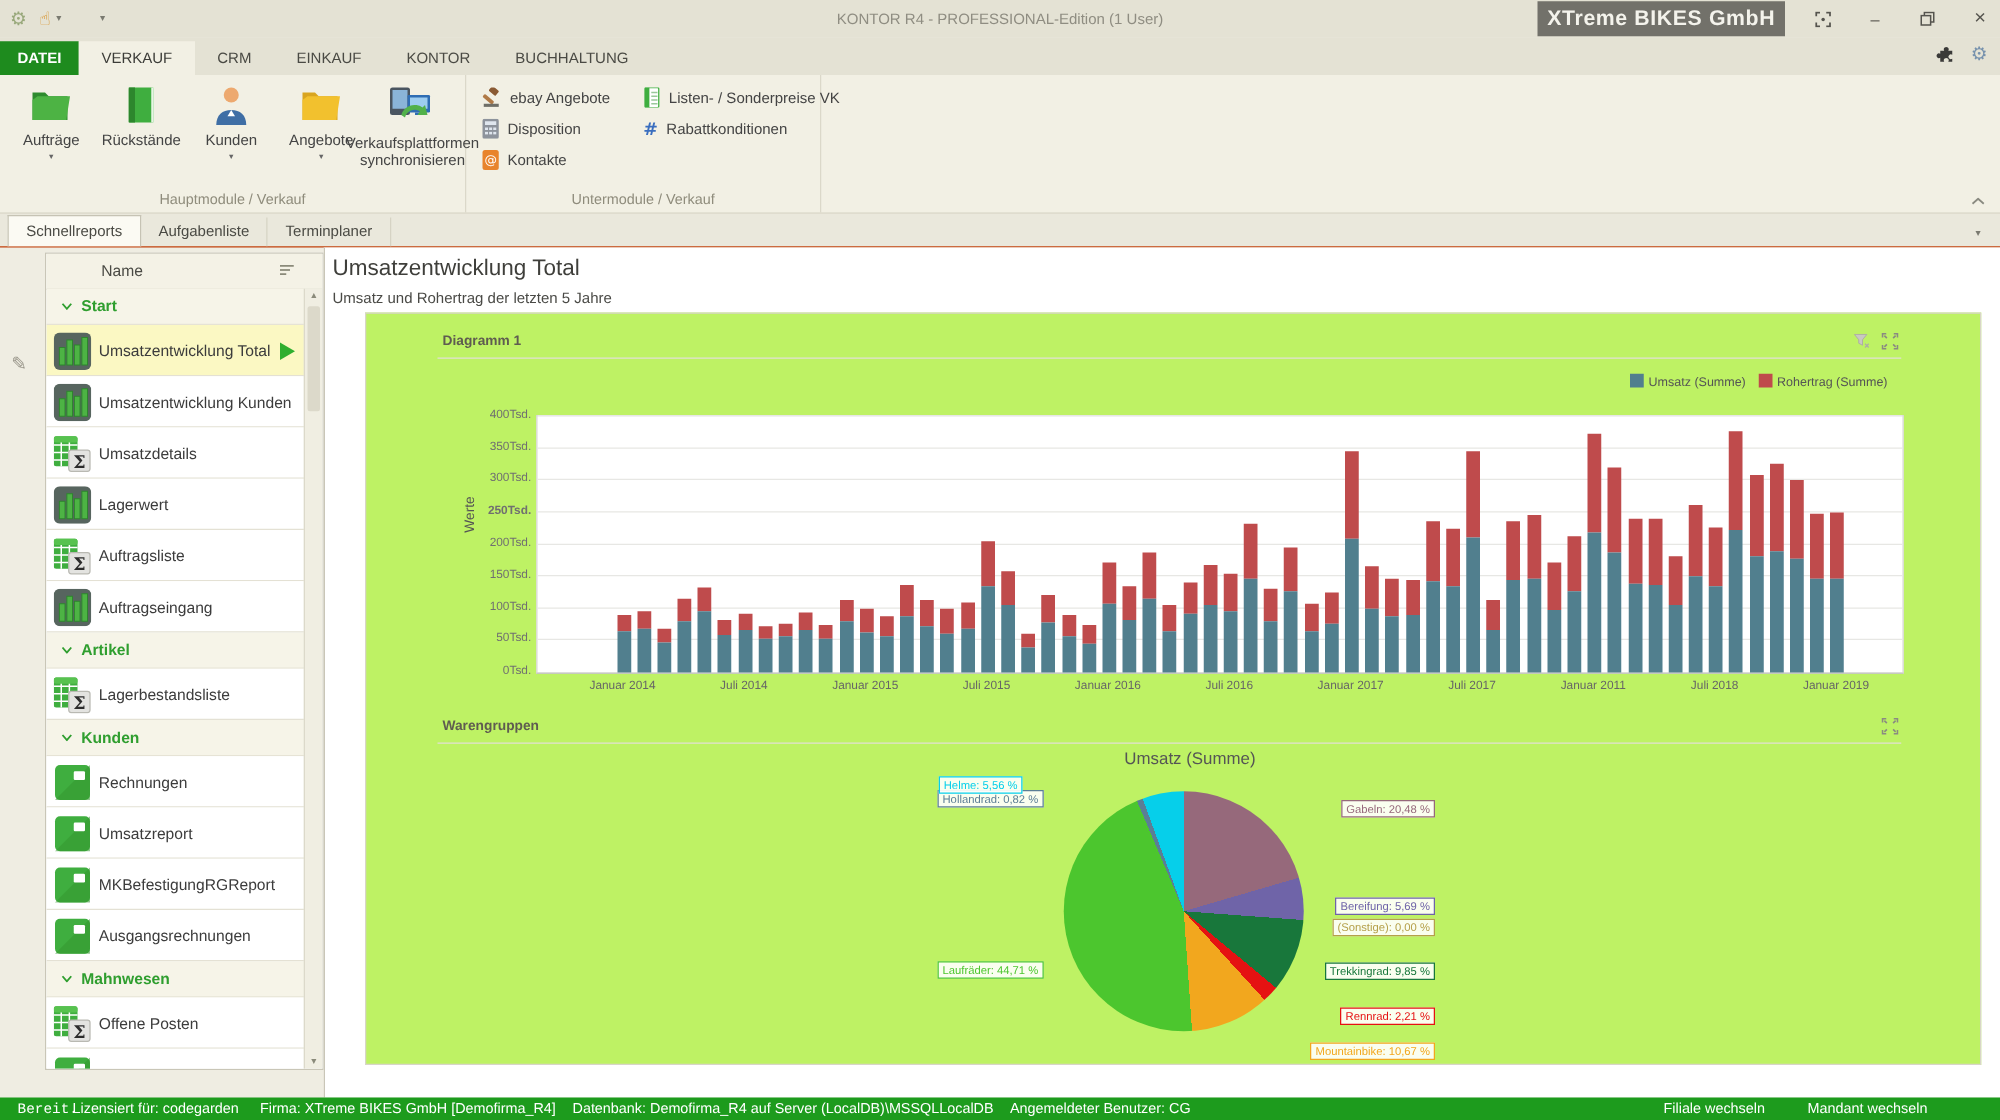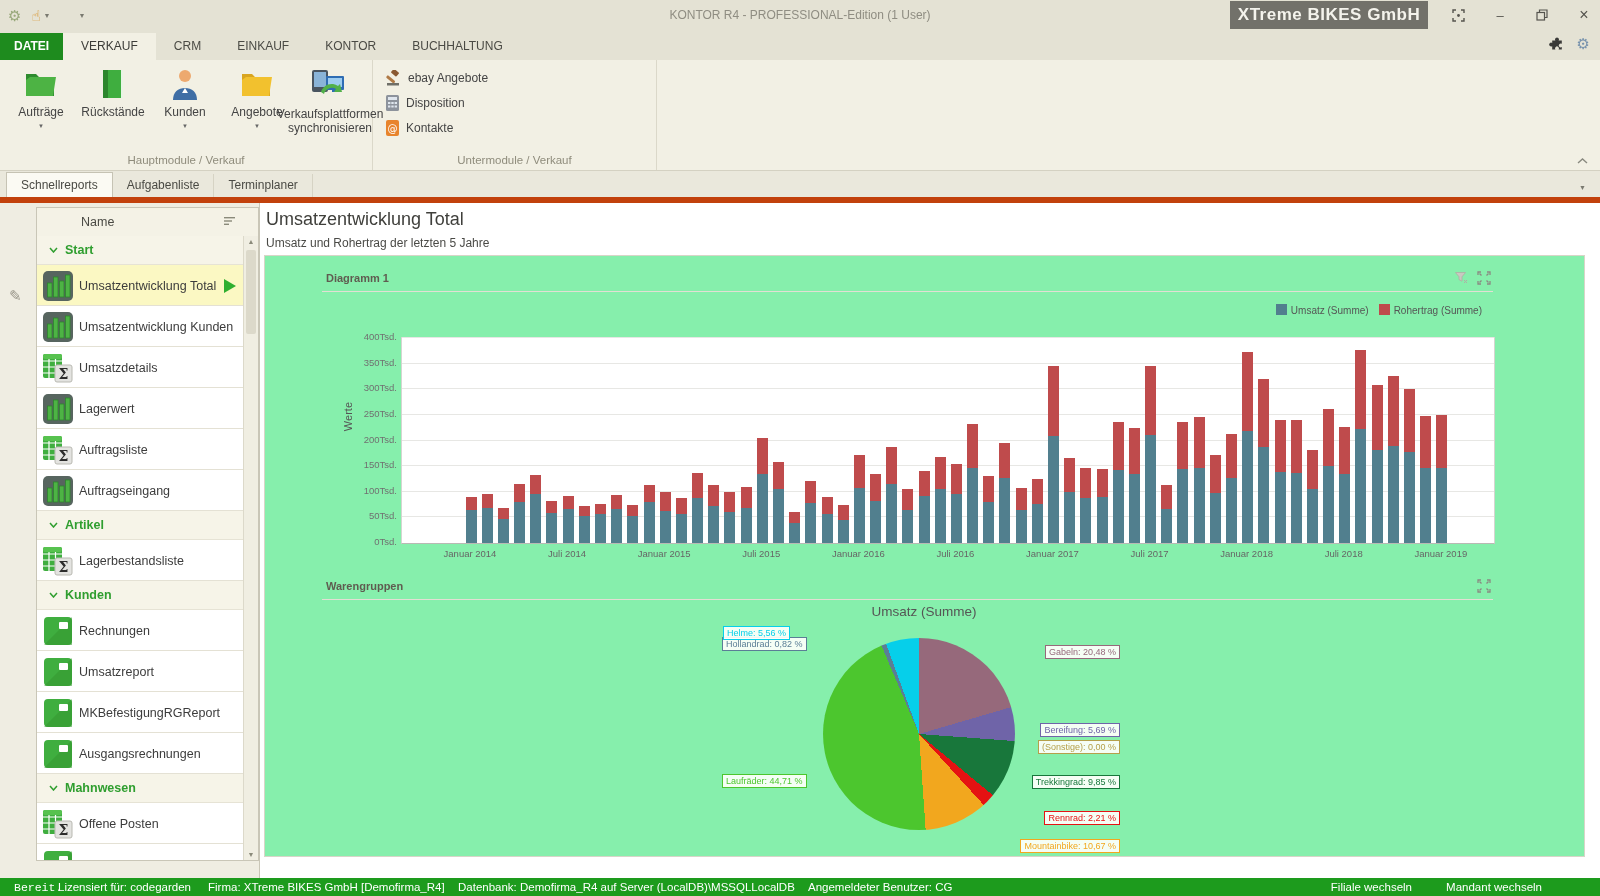--- a/index.html
+++ b/index.html
@@ -36,21 +36,21 @@
   .bigbtn{min-width:58px;max-width:116px;padding:2px 6px;display:flex;flex-direction:column;align-items:center;gap:2px;}
   .bigbtn .blabel{font-size:12px;color:#444;text-align:center;line-height:1.15;margin-top:4px;}
   .bigbtn .ddarrow{font-size:6px;color:#666;margin-top:1px;}
   .smallcols{display:flex;padding:10px 10px 0 12px;gap:26px;}
   .smallcol{display:flex;flex-direction:column;gap:9px;}
   .smallbtn{display:flex;align-items:center;gap:6px;}
   .smallbtn .blabel{font-size:12px;color:#444;white-space:nowrap;}
   .ribbon-collapse{position:absolute;right:12px;bottom:6px;color:#8a8a80;}
 
   
-  .doctabs{height:26px;background:#eae8dc;border-bottom:6px solid #c2410c;display:flex;align-items:center;position:relative;flex:0 0 auto;}
+  .doctabs{height:26px;background:#eae8dc;border-bottom:1px solid #c2410c;display:flex;align-items:center;position:relative;flex:0 0 auto;}
   .dtab{padding:4px 14px 5px 14px;font-size:12px;color:#4a4a44;border-right:1px solid #d6d3c4;}
   .dtab.active{background:#fbfaf3;border:1px solid #c6c3b4;border-bottom:none;margin-left:6px;padding:5px 14px;}
   .doctabs .dd{position:absolute;right:14px;bottom:6px;font-size:7px;color:#7a7a70;}
 
   
   .content{flex:1 1 auto;display:flex;background:#efede2;min-height:0;}
   .gutter{width:36px;flex:0 0 auto;position:relative;}
   .pencil{position:absolute;left:9px;top:84px;font-size:15px;color:#9a978b;}
   .sidebar{width:221px;flex:0 0 auto;margin-top:4px;height:652px;background:#fff;
     border:1px solid #c9c6b7;position:relative;overflow:hidden;}
@@ -68,21 +68,21 @@
   .sb-item.selected{background:#fbf8c3;}
   .sb-item .iconcell{width:42px;display:flex;justify-content:center;flex:0 0 auto;}
   .sb-item .ilabel{font-size:12.5px;color:#3c3c3c;}
   .sb-item .play{position:absolute;right:8px;top:50%;margin-top:-7px;width:0;height:0;
     border-left:12px solid #2faf2f;border-top:7px solid transparent;border-bottom:7px solid transparent;}
 
   
   .main{flex:1 1 auto;background:#fff;border-left:1px solid #c9c6b7;position:relative;min-width:0;}
   .main-title{position:absolute;left:6px;top:6px;font-size:18px;color:#3f3f3b;}
   .main-sub{position:absolute;left:6px;top:33px;font-size:12px;color:#4a4a46;}
-  .charts-box{position:absolute;left:4px;right:15px;top:52px;height:600px;background:#86efac;
+  .charts-box{position:absolute;left:32px;right:15px;top:52px;height:600px;background:#bef264;
     border:1px solid #d8d5c8;overflow:hidden;}
   .panel{position:absolute;left:57px;width:1171px;}
   .p1{top:9px;height:300px;}
   .p2{top:317px;height:282px;}
   .panel-header{height:26px;border-bottom:1px solid #e2dfd4;position:relative;display:flex;align-items:center;}
   .panel-header .ptitle{font-size:11px;font-weight:bold;color:#5f5c50;margin-left:4px;}
   .phicons{position:absolute;right:2px;top:6px;display:flex;gap:9px;align-items:center;}
 
   .barchart{position:relative;height:272px;}
   .legend{position:absolute;right:11px;top:12px;display:flex;gap:10px;align-items:center;font-size:10px;color:#555;}
@@ -258,20 +258,42 @@
               <div class="smallbtn">
                 <div>
                   <svg width="15" height="16" viewBox="0 0 15 16">
                     <rect x="1" y="0" width="13" height="16" rx="2" fill="#e8842c"></rect>
                     <text x="7.5" y="11.5" font-size="10" font-family="DejaVu Sans" fill="#fff" text-anchor="middle">@</text>
                   </svg>
                 </div>
                 <div class="blabel">Kontakte</div>
               </div>
             </div>
+            <div class="smallcol">
+              <div class="smallbtn">
+                <div>
+                  <svg width="15" height="16" viewBox="0 0 15 16">
+                    <rect x="2" y="0" width="11" height="16" rx="1" fill="#fff" stroke="#3fae3f"></rect>
+                    <rect x="2" y="0" width="3.5" height="16" fill="#3fae3f"></rect>
+                    <g stroke="#9ac89a" stroke-width="1.2">
+                      <path d="M7 4h5M7 7h5M7 10h5M7 13h5"></path>
+                    </g>
+                  </svg>
+                </div>
+                <div class="blabel">Listen- / Sonderpreise VK</div>
+              </div>
+              <div class="smallbtn">
+                <div>
+                  <svg width="13" height="16" viewBox="0 0 13 16">
+                    <text x="6.5" y="13" font-size="14" font-weight="bold" font-family="DejaVu Sans" fill="#3a6ebf" text-anchor="middle">#</text>
+                  </svg>
+                </div>
+                <div class="blabel">Rabattkonditionen</div>
+              </div>
+            </div>
           </div>
           <div class="rgroup-label">Untermodule / Verkauf</div>
         </div>
       </div>
     <div class="ribbon-collapse">
       <svg width="11" height="6" viewBox="0 0 11 6" fill="none" stroke="#8a8a80" stroke-width="1.4">
           <path d="M1 5l4.5-4L10 5"></path>
         </svg>
     </div>
   </div>
@@ -814,35 +836,35 @@
                   <div class="seg2" style="height: 52.8px; background: rgb(191, 75, 76);"></div>
                   <div class="seg1" style="height: 75.3px; background: rgb(81, 127, 142);"></div>
                 </div>
               </div>
             <div id="bar-yticks">
                 <div class="ytick" style="left: 5px; top: 244px;">0Tsd.</div>
                 <div class="ytick" style="left: 5px; top: 218.4px;">50Tsd.</div>
                 <div class="ytick" style="left: 5px; top: 192.8px;">100Tsd.</div>
                 <div class="ytick" style="left: 5px; top: 167.1px;">150Tsd.</div>
                 <div class="ytick" style="left: 5px; top: 141.5px;">200Tsd.</div>
-                <div class="ytick" style="left: 5px; top: 115.9px;">250Tsd.</div>
+                <div class="ytick" style="left: 5px; top: 115.9px; font-weight: bold;">250Tsd.</div>
                 <div class="ytick" style="left: 5px; top: 90.3px;">300Tsd.</div>
                 <div class="ytick" style="left: 5px; top: 64.6px;">350Tsd.</div>
                 <div class="ytick" style="left: 5px; top: 39px;">400Tsd.</div>
               </div>
             <div id="bar-xticks">
                 <div class="xtick" style="left: 148px; top: 256px;">Januar 2014</div>
                 <div class="xtick" style="left: 245.1px; top: 256px;">Juli 2014</div>
                 <div class="xtick" style="left: 342.2px; top: 256px;">Januar 2015</div>
                 <div class="xtick" style="left: 439.2px; top: 256px;">Juli 2015</div>
                 <div class="xtick" style="left: 536.3px; top: 256px;">Januar 2016</div>
                 <div class="xtick" style="left: 633.4px; top: 256px;">Juli 2016</div>
                 <div class="xtick" style="left: 730.5px; top: 256px;">Januar 2017</div>
                 <div class="xtick" style="left: 827.6px; top: 256px;">Juli 2017</div>
-                <div class="xtick" style="left: 924.6px; top: 256px;">Januar 2018</div>
+                <div class="xtick" style="left: 924.6px; top: 256px;">Januar 2011</div>
                 <div class="xtick" style="left: 1021.7px; top: 256px;">Juli 2018</div>
                 <div class="xtick" style="left: 1118.8px; top: 256px;">Januar 2019</div>
               </div>
           </div>
         </div>
 
         <div class="panel p2">
           <div class="panel-header">
             <span class="ptitle">Warengruppen</span>
             <span class="phicons">

